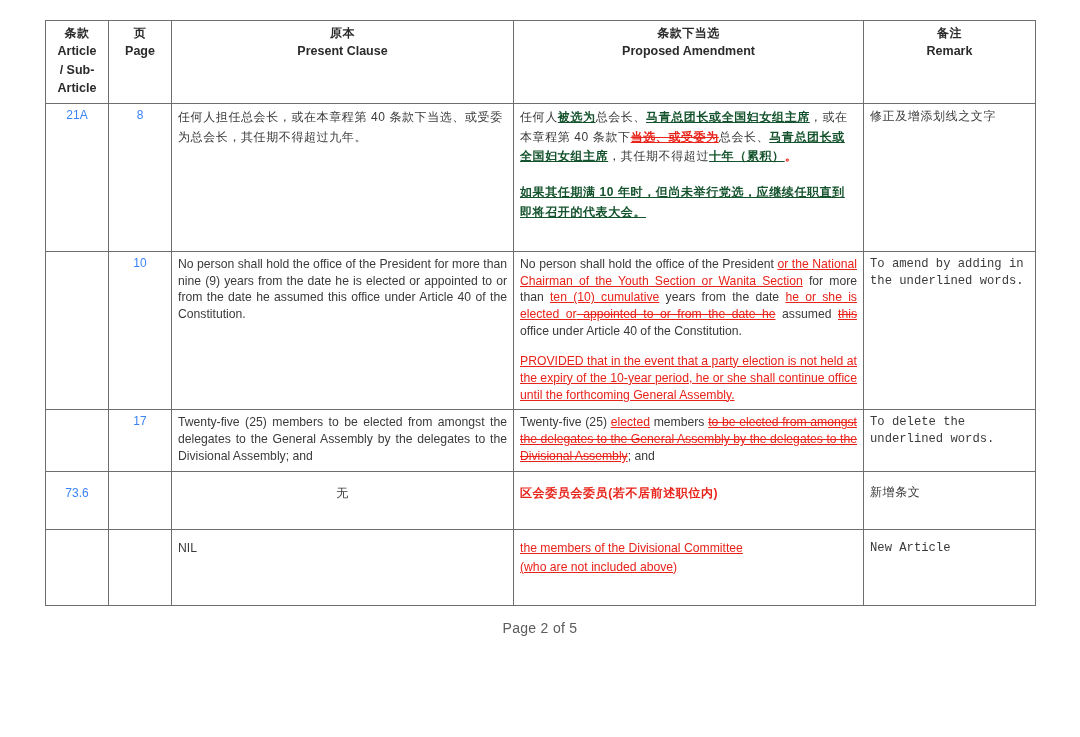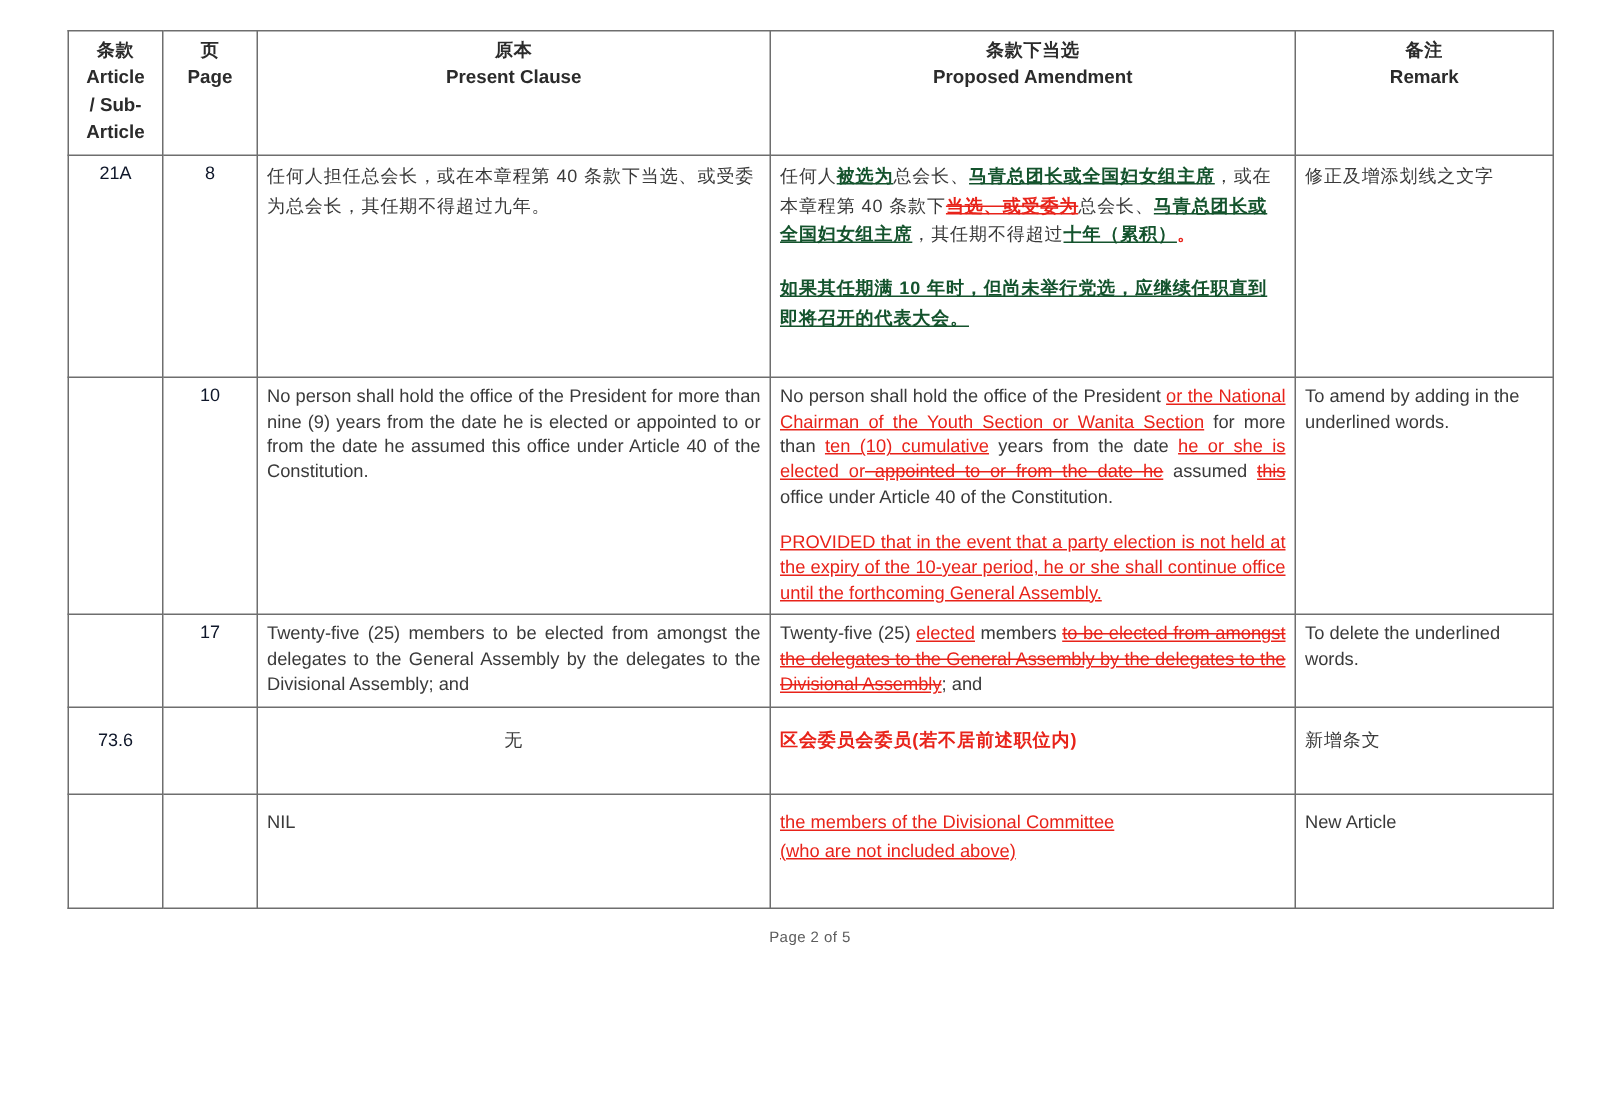--- a/index.html
+++ b/index.html
@@ -56,35 +56,36 @@
     letter-spacing: 0.5px;
     font-weight: bold;
   }
   thead th .en {
     display: block;
   }
 
   td.col-article, td.col-page {
     text-align: center;
     font-size: 12px;
-    color: #0f172a;
+    color: #3b82f6;
     vertical-align: top;
     padding-top: 5px;
   }
   td.col-present, td.col-amend {
     font-size: 12.2px;
     color: #3a3a3a;
     line-height: 1.38;
     text-align: justify;
     text-justify: inter-word;
   }
   td.col-remark {
     font-size: 12.2px;
     color: #3a3a3a;
     line-height: 1.38;
+    font-family: Liberation Mono, monospace;
   }
   td.cn-text {
     font-size: 12px;
     line-height: 1.65;
     letter-spacing: 0.6px;
     color: #3a3a3a;
     text-align: left;
   }
   td.cn-center {
     text-align: center;
@@ -119,21 +120,21 @@
   }
   p.cnblk {
     margin: 0;
   }
   p.cnblk + p.cnblk {
     margin-top: 16px;
   }
   .footer {
     width: 990px;
     text-align: center;
-    font-size: 10px;
+    font-size: 14px;
     color: #5c5c5c;
     margin-top: 14px;
     letter-spacing: 0.3px;
   }
   .tall-cn { height: 148px; }
 </style>
 </head>
 <body>
 
 <div class="page">

